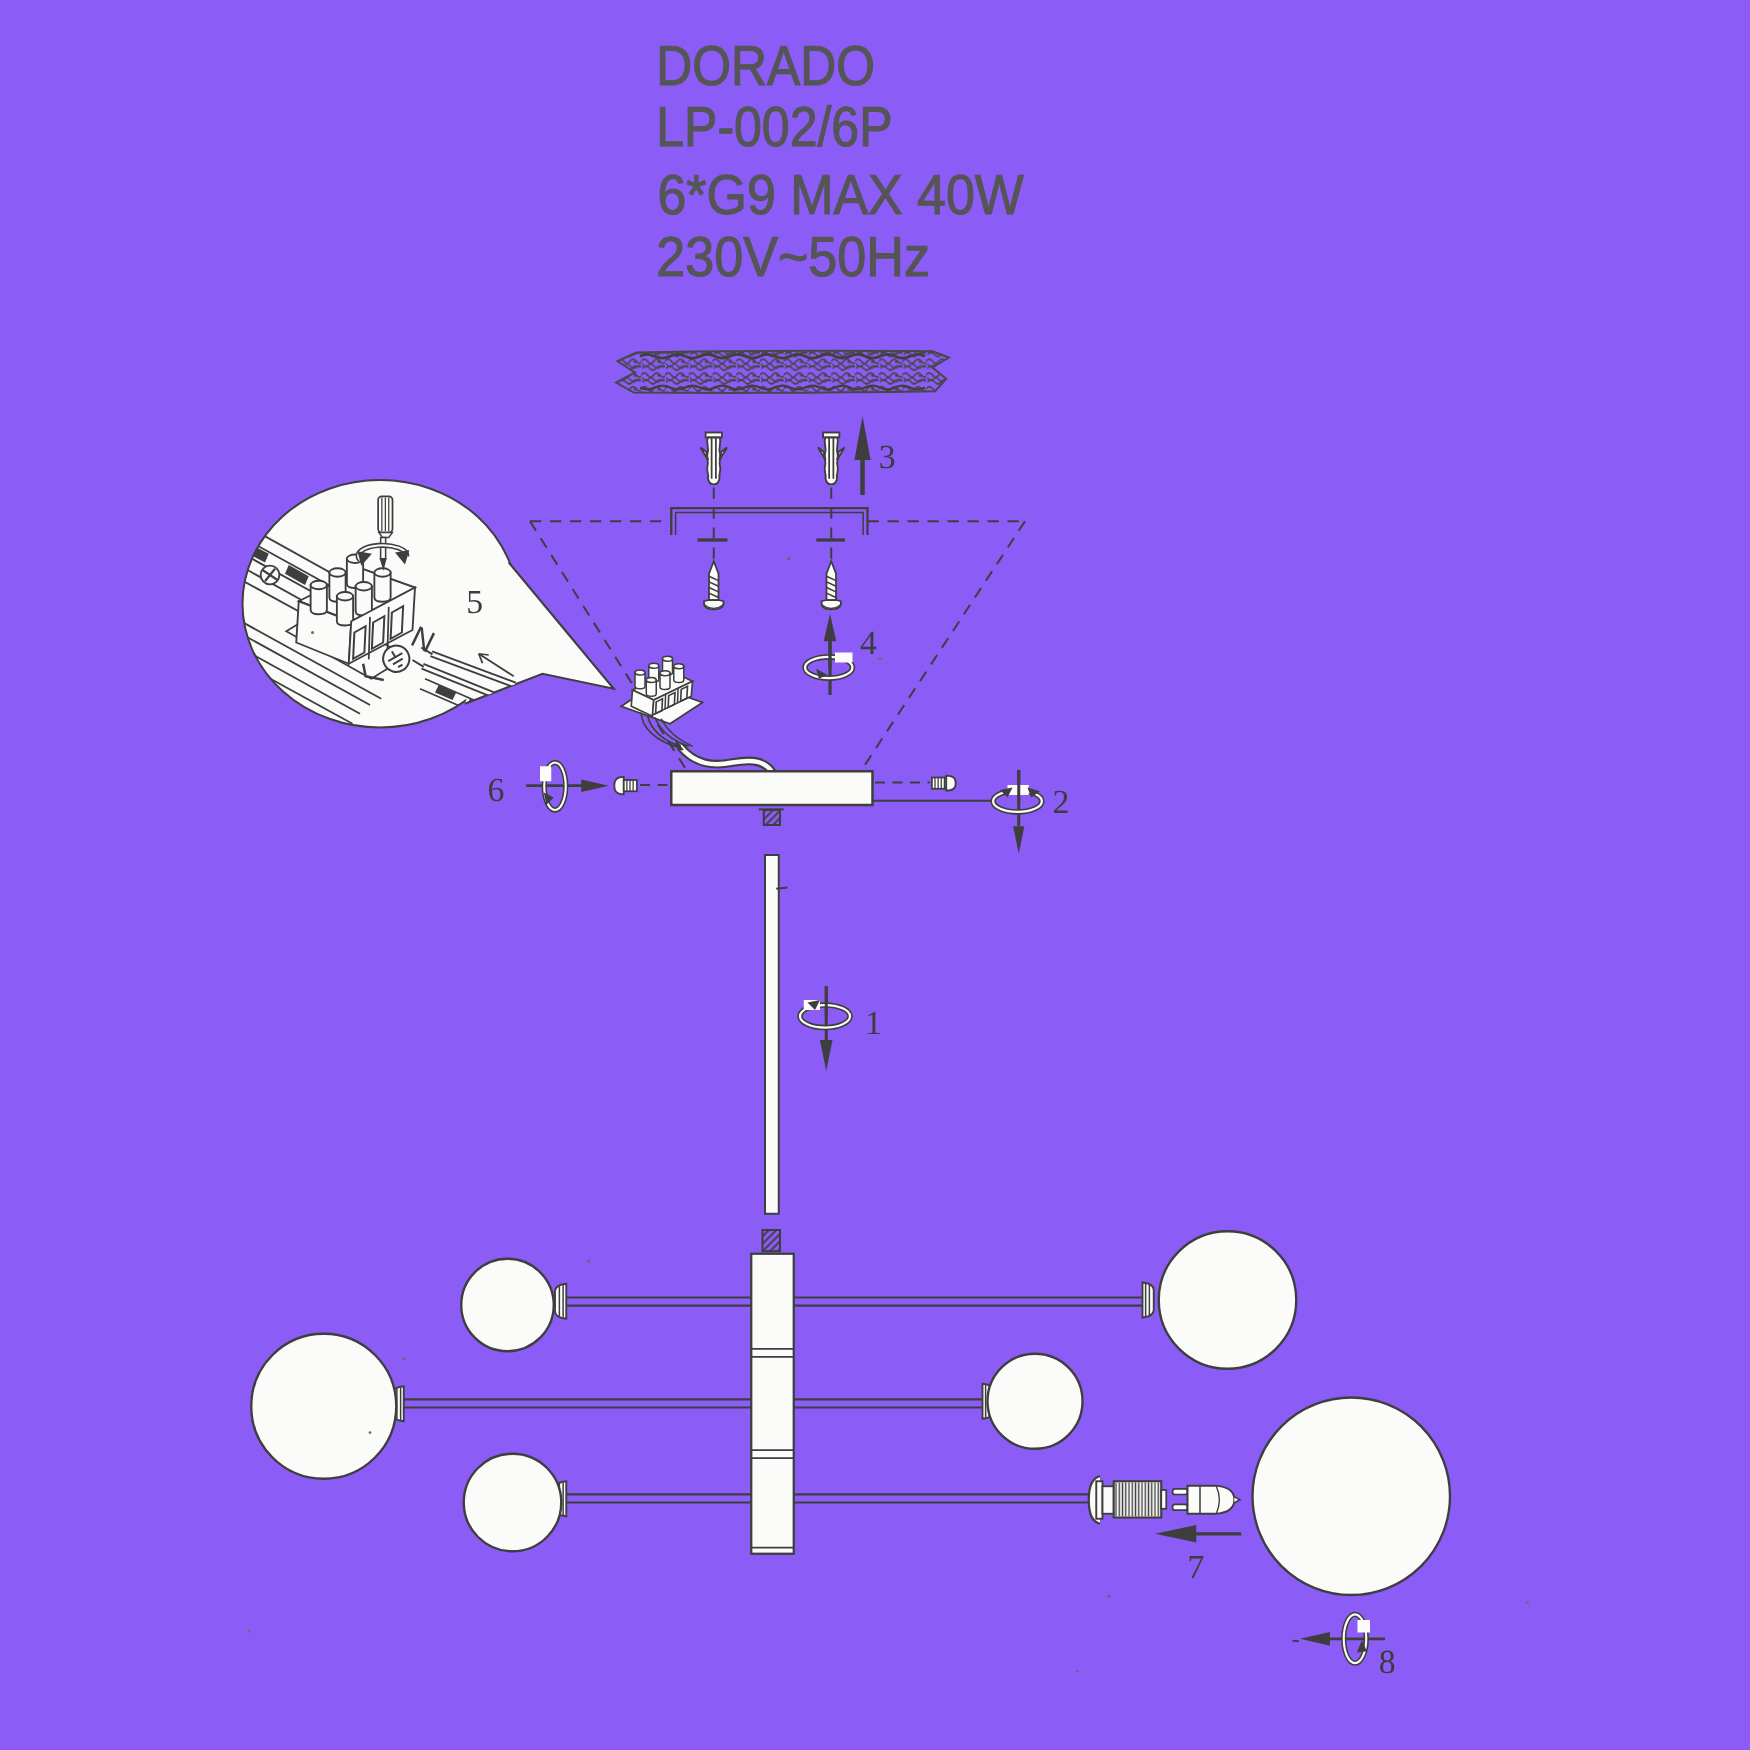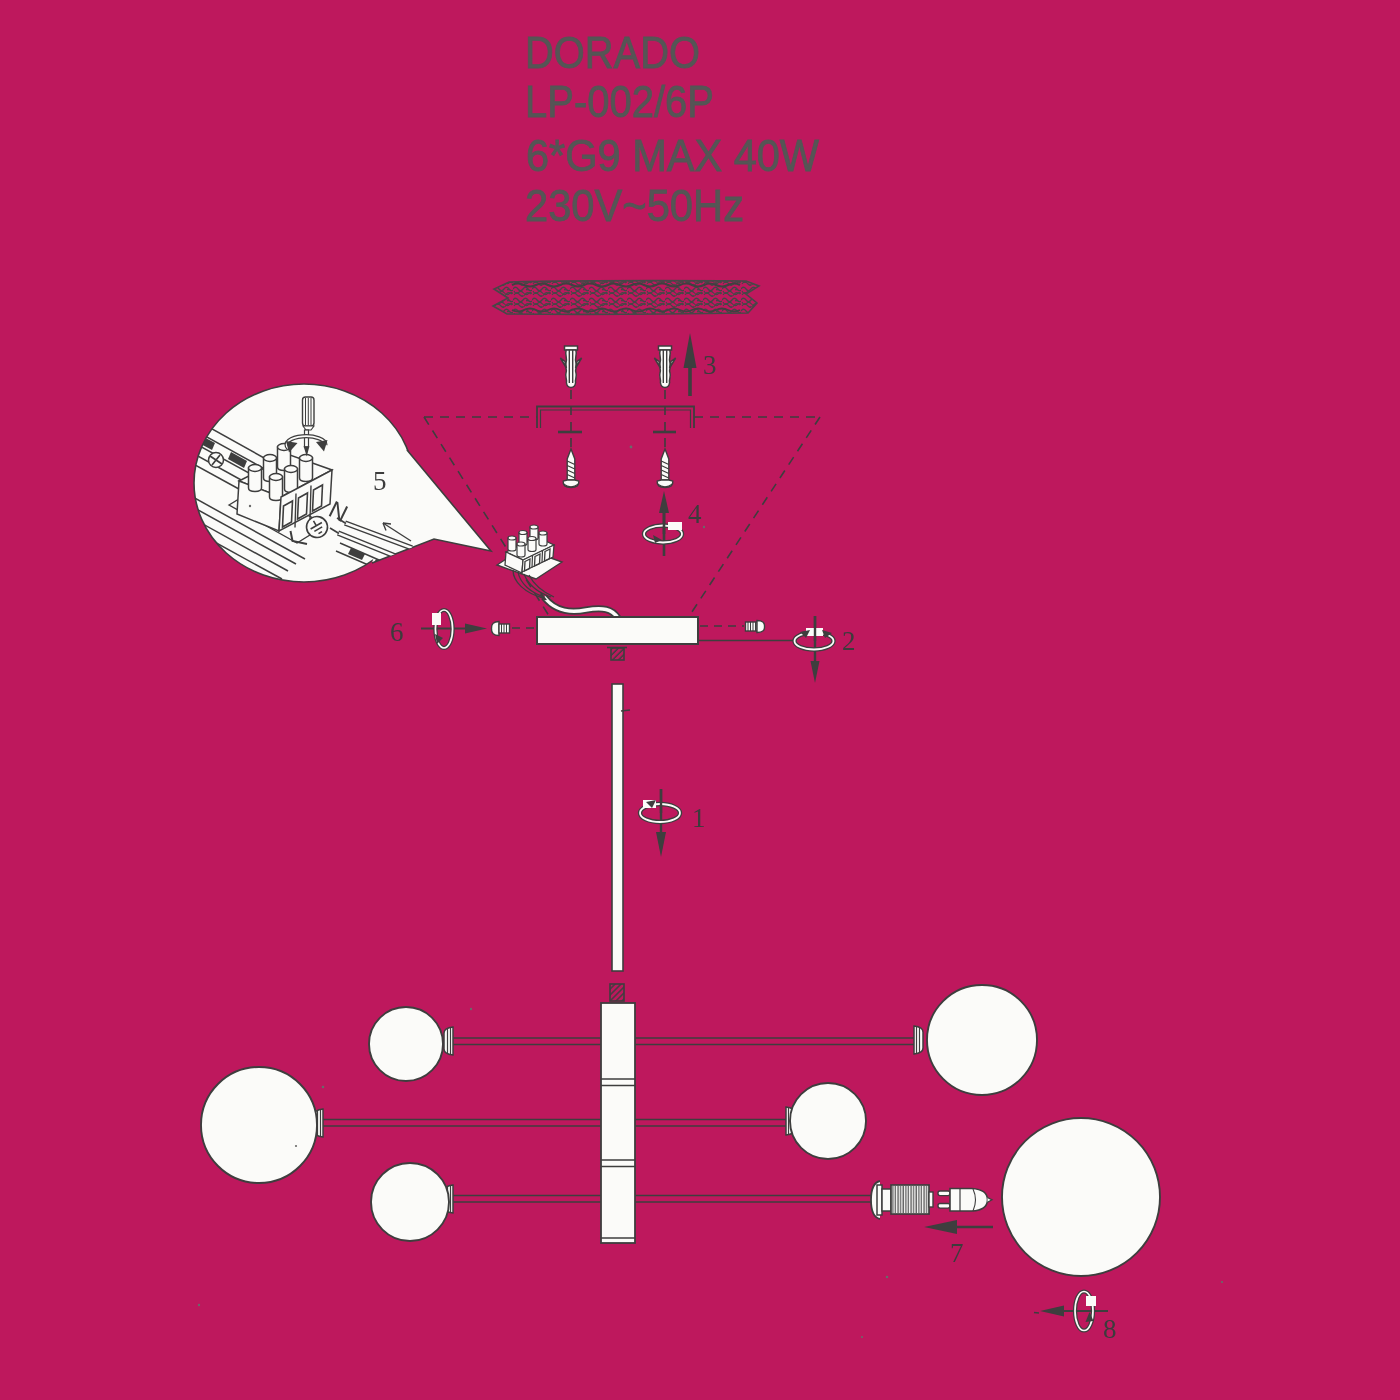--- a/index.html
+++ b/index.html
@@ -1,16 +1,16 @@
 <!DOCTYPE html>
 <html><head>
 <meta charset="utf-8">
 <style>
 html,body{margin:0;padding:0;}
-#page{position:relative;width:1400px;height:1400px;background:#be185d;overflow:hidden;}
+#page{position:relative;width:1400px;height:1400px;background:#8b5cf6;overflow:hidden;}
 text{font-family:"Liberation Sans",sans-serif;}
 .num{font-family:"Liberation Serif",serif;font-size:27px;fill:#3c3c3c;stroke:none;}
 .hdr{fill:#555555;font-size:45px;stroke:#555555;stroke-width:0.9;}
 </style>
 </head>
 <body>
 <div id="page">
 <svg width="1400" height="1400" viewBox="0 0 1400 1400">
 <defs>
 <pattern id="scrib" width="19" height="11" patternUnits="userSpaceOnUse">

